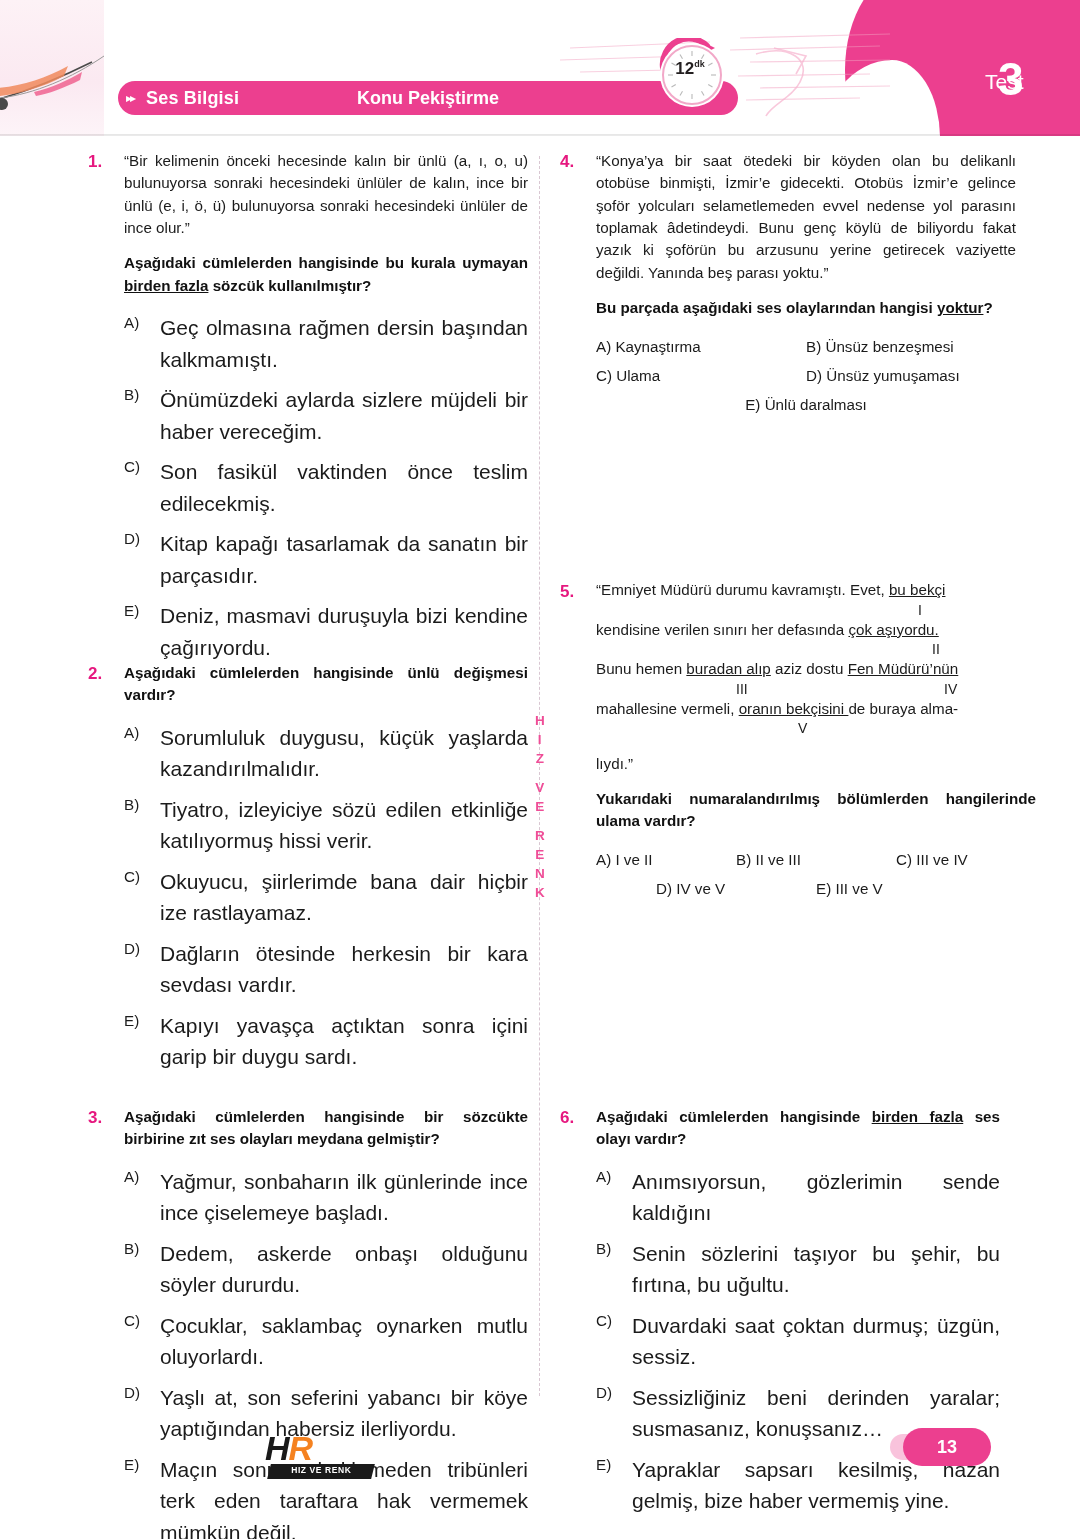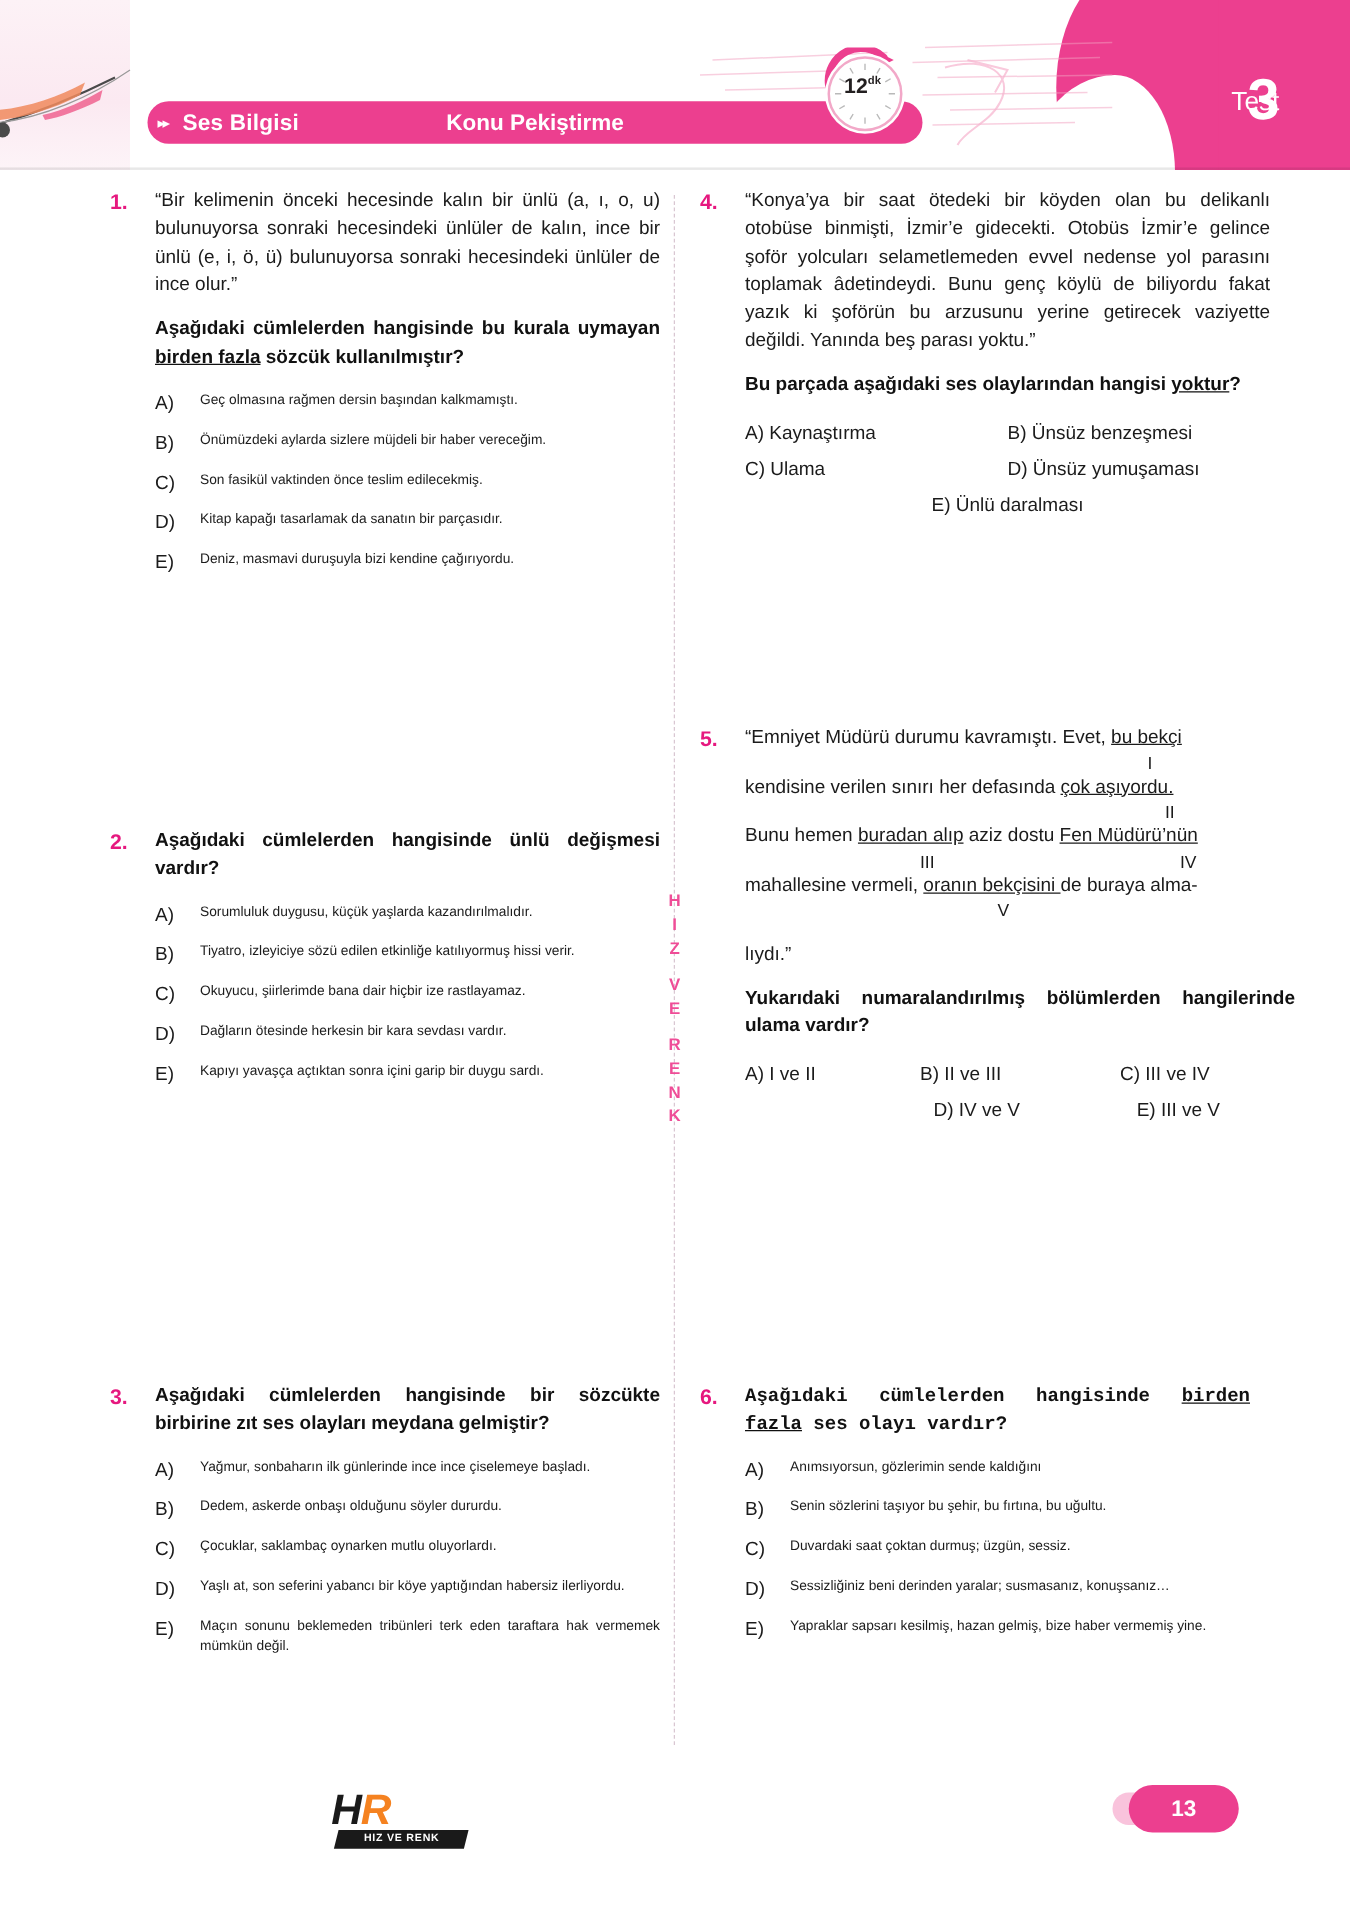--- a/index.html
+++ b/index.html
@@ -137,35 +137,35 @@
   .q-stem u, .q-text u{text-decoration:underline;}
 
   .opts{margin-top:15px;}
   .opt{
     display:flex;align-items:flex-start;margin-bottom:9px;
   }
   .opt-letter{
     width:36px;flex:0 0 36px;font-size:15.2px;color:#1b1b1b;line-height:1.5;
   }
   .opt-text{
-    flex:1 1 auto;font-size:11px;color:#1b1b1b;line-height:1.5;
+    flex:1 1 auto;font-size:21px;color:#1b1b1b;line-height:1.5;
     text-align:justify;text-justify:inter-word;
   }
 
   
   .opts-grid{margin-top:14px;font-size:15.2px;color:#1b1b1b;line-height:1.9;}
   .opts-grid .row{display:flex;}
   .opts-grid .cell{white-space:nowrap;}
   .g4 .c1{width:210px;}
   .g4 .c2{width:210px;}
   .g4 .rowc{text-align:center;width:420px;}
   .g5 .c1{width:140px;}
   .g5 .c2{width:160px;}
   .g5 .c3{width:140px;}
-  .g5 .rowc{display:flex;padding-left:60px;text-align:right;}
+  .g5 .rowc{display:flex;padding-left:60px;}
   .g5 .rowc .c1{width:160px;}
 
   
   .passage{font-size:15.2px;color:#1b1b1b;line-height:1.35;}
   .p-line{position:relative;}
   .p-line .txt{display:block;text-align:justify;text-justify:inter-word;}
   .p-line .txt.nojust{text-align:left;}
   .p-marks{height:19px;position:relative;font-size:14px;}
   .p-marks span{position:absolute;top:0;}
 
@@ -479,21 +479,21 @@
             </div>
           </div>
         </div>
       </div>
     </div>
 
     <div class="q" style="top:970px;">
       <div class="q-head">
         <div class="q-num">6.</div>
         <div class="q-body">
-          <div class="q-stem" style="margin-top:0;font-family:Liberation Mono, monospace;"><span>Aşağıdaki cümlelerden hangisinde </span><u>birden fazla</u><span> ses olayı vardır?</span></div>
+          <div class="q-stem" style="margin-top:0;"><span>Aşağıdaki cümlelerden hangisinde </span><u>birden fazla</u><span> ses olayı vardır?</span></div>
           <div class="opts">
             <div class="opt">
                 <span class="opt-letter">A)</span>
                 <span class="opt-text">Anımsıyorsun, gözlerimin sende kaldığını</span>
               </div>
             <div class="opt">
                 <span class="opt-letter">B)</span>
                 <span class="opt-text">Senin sözlerini taşıyor bu şehir, bu fırtına, bu uğultu.</span>
               </div>
             <div class="opt">

